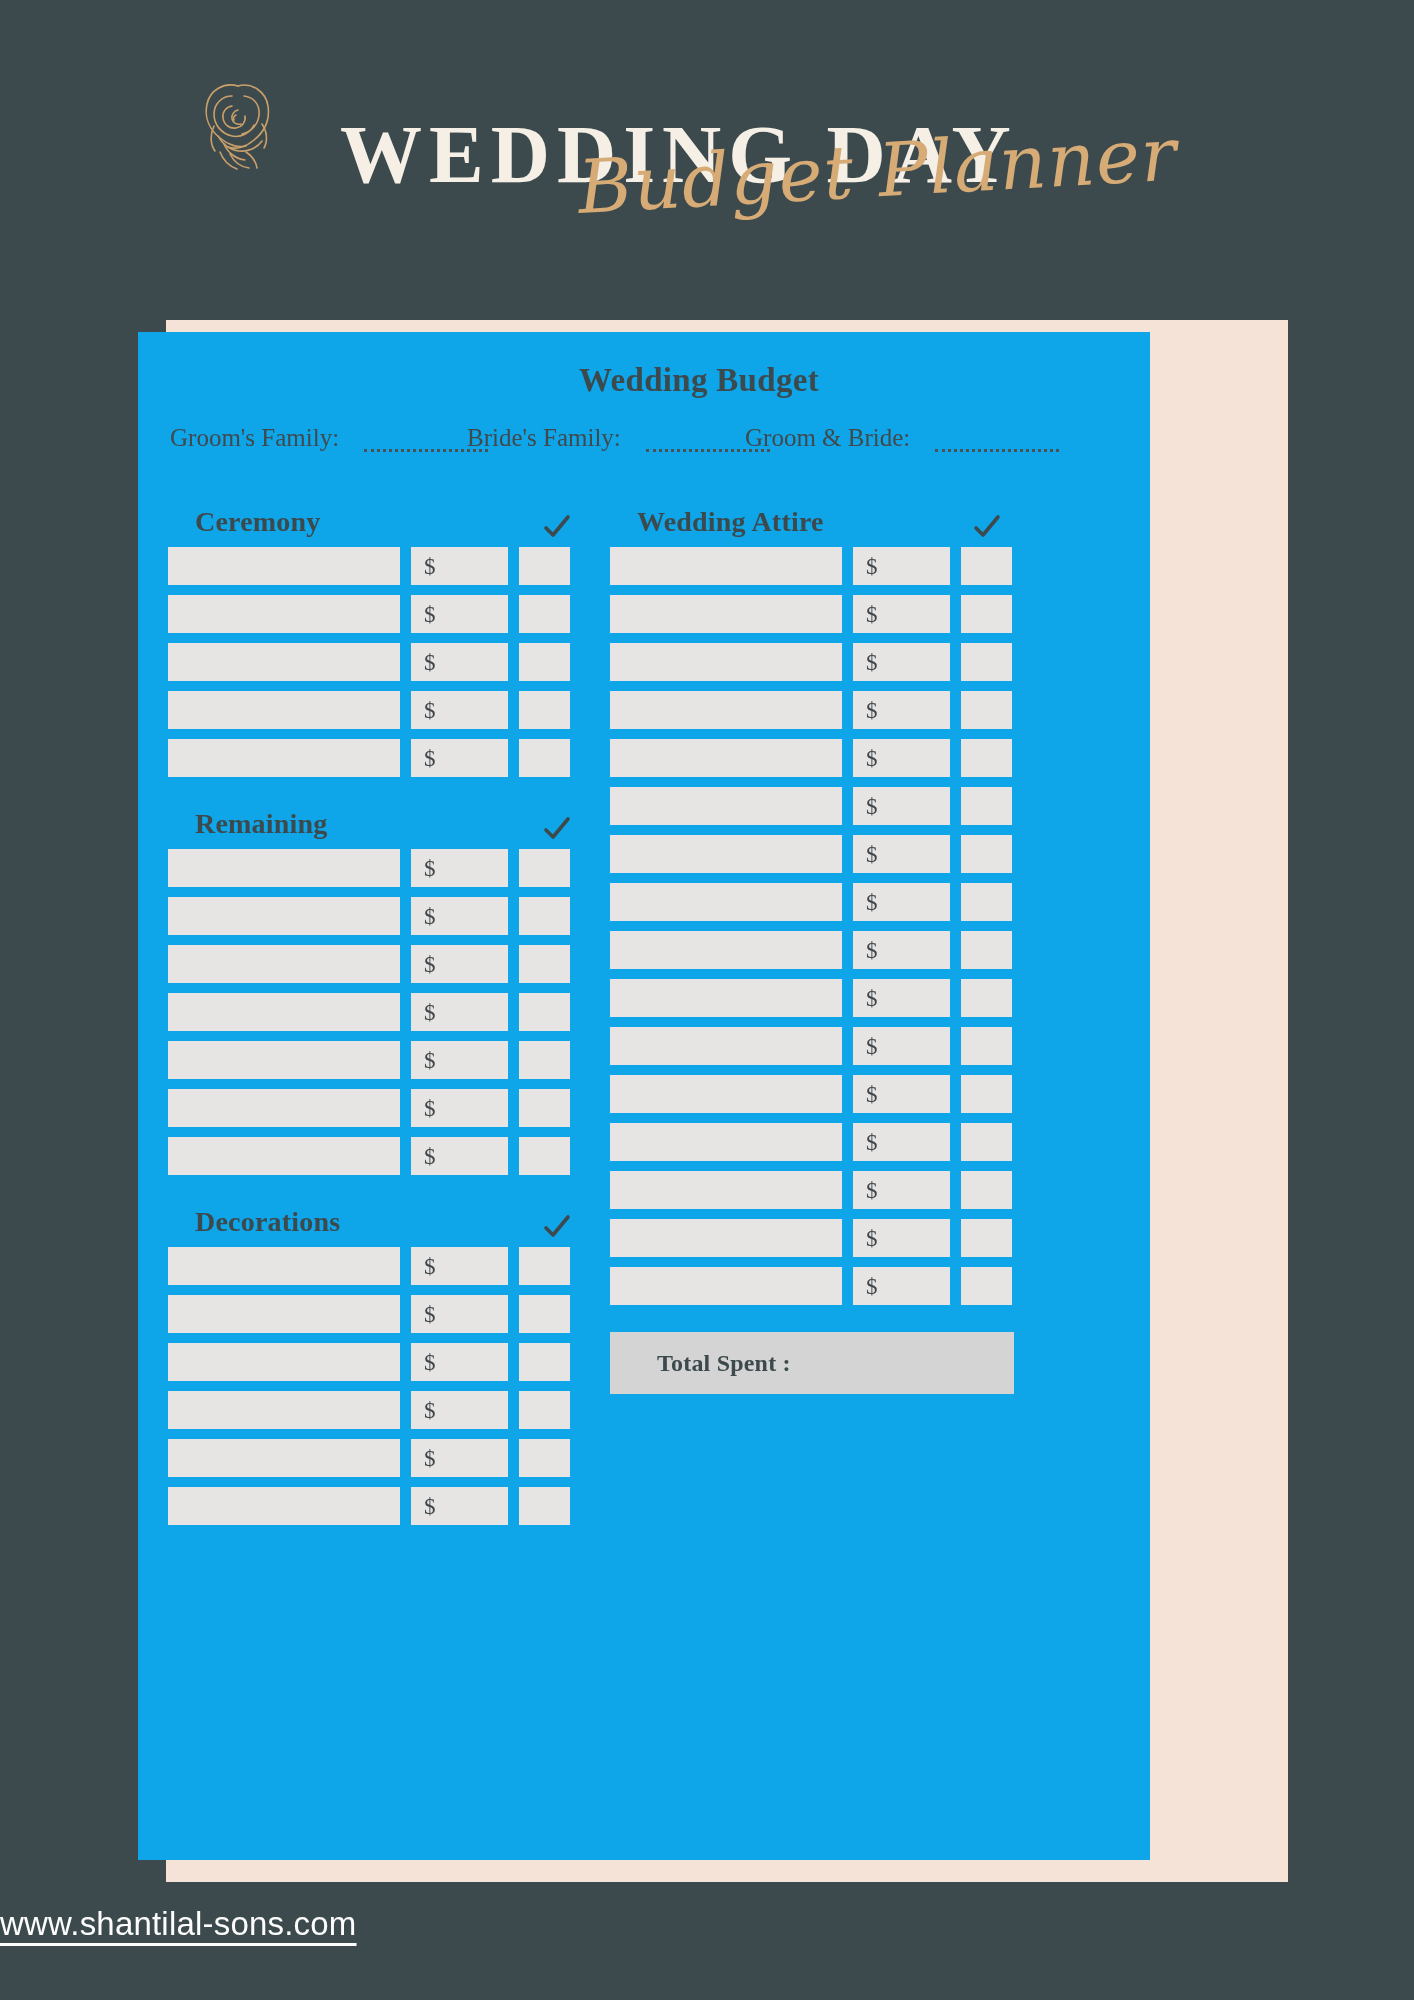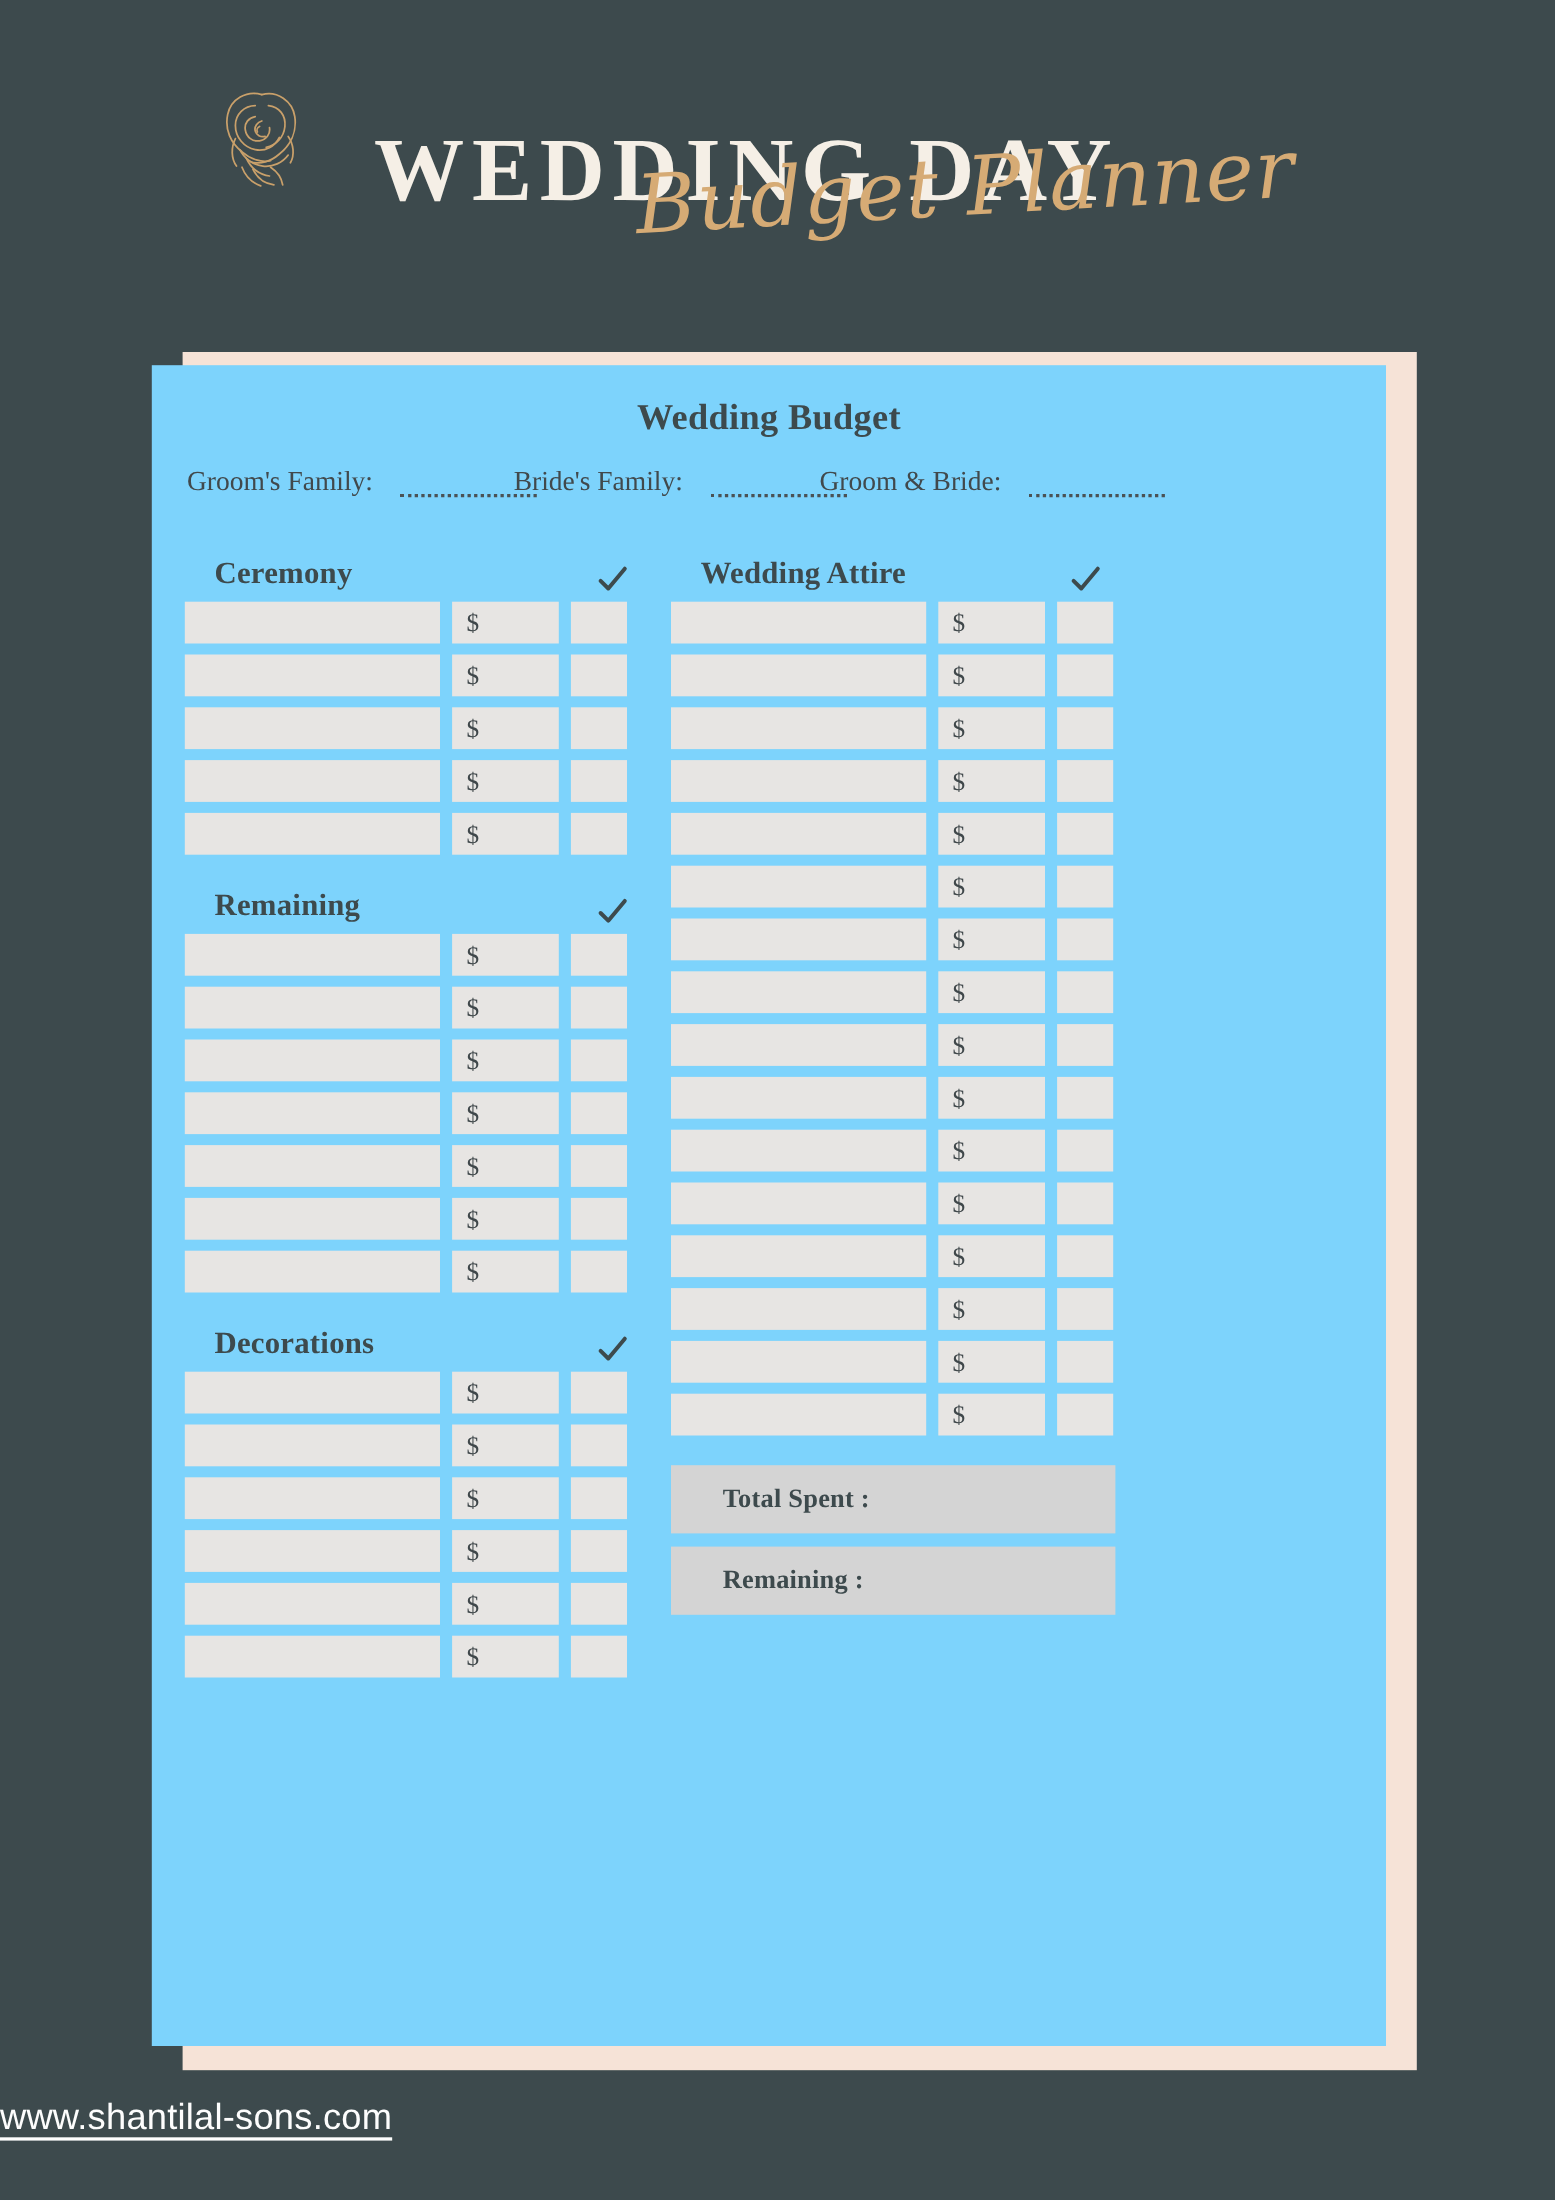--- a/index.html
+++ b/index.html
@@ -33,22 +33,22 @@
   }
 
   
   .card-shadow {
     position: absolute; left: 166px; top: 320px;
     width: 1122px; height: 1562px;
     background: #f6e3d7;
   }
   .card {
     position: absolute; left: 138px; top: 332px;
-    width: 1122px; height: 1528px;
-    background: #7dd3fc;
+    width: 1012px; height: 1528px;
+    background: #0ea5e9;
   }
 
   .card-title {
     position: absolute; left: 0; top: 30px; width: 1122px;
     text-align: center;
     font-size: 33px; font-weight: 700; color: #3d4a4d;
     letter-spacing: 0.3px;
   }
 
   
@@ -459,23 +459,20 @@
             <div class="cell cell-amount">
               <span class="dollar">$</span>
             </div>
             <div class="cell cell-check"></div>
           </div>
         </div>
         <div class="totals">
           <div class="total-bar">
             <span class="total-label">Total Spent :</span>
           </div>
-          <div class="total-bar">
-            <span class="total-label">Remaining :</span>
-          </div>
         </div>
       </div>
   </div>
 
   <div class="footer">
     <a class="footer-link" href="#">www.shantilal-sons.com</a>
   </div>
 </div>
 
 </body></html>

